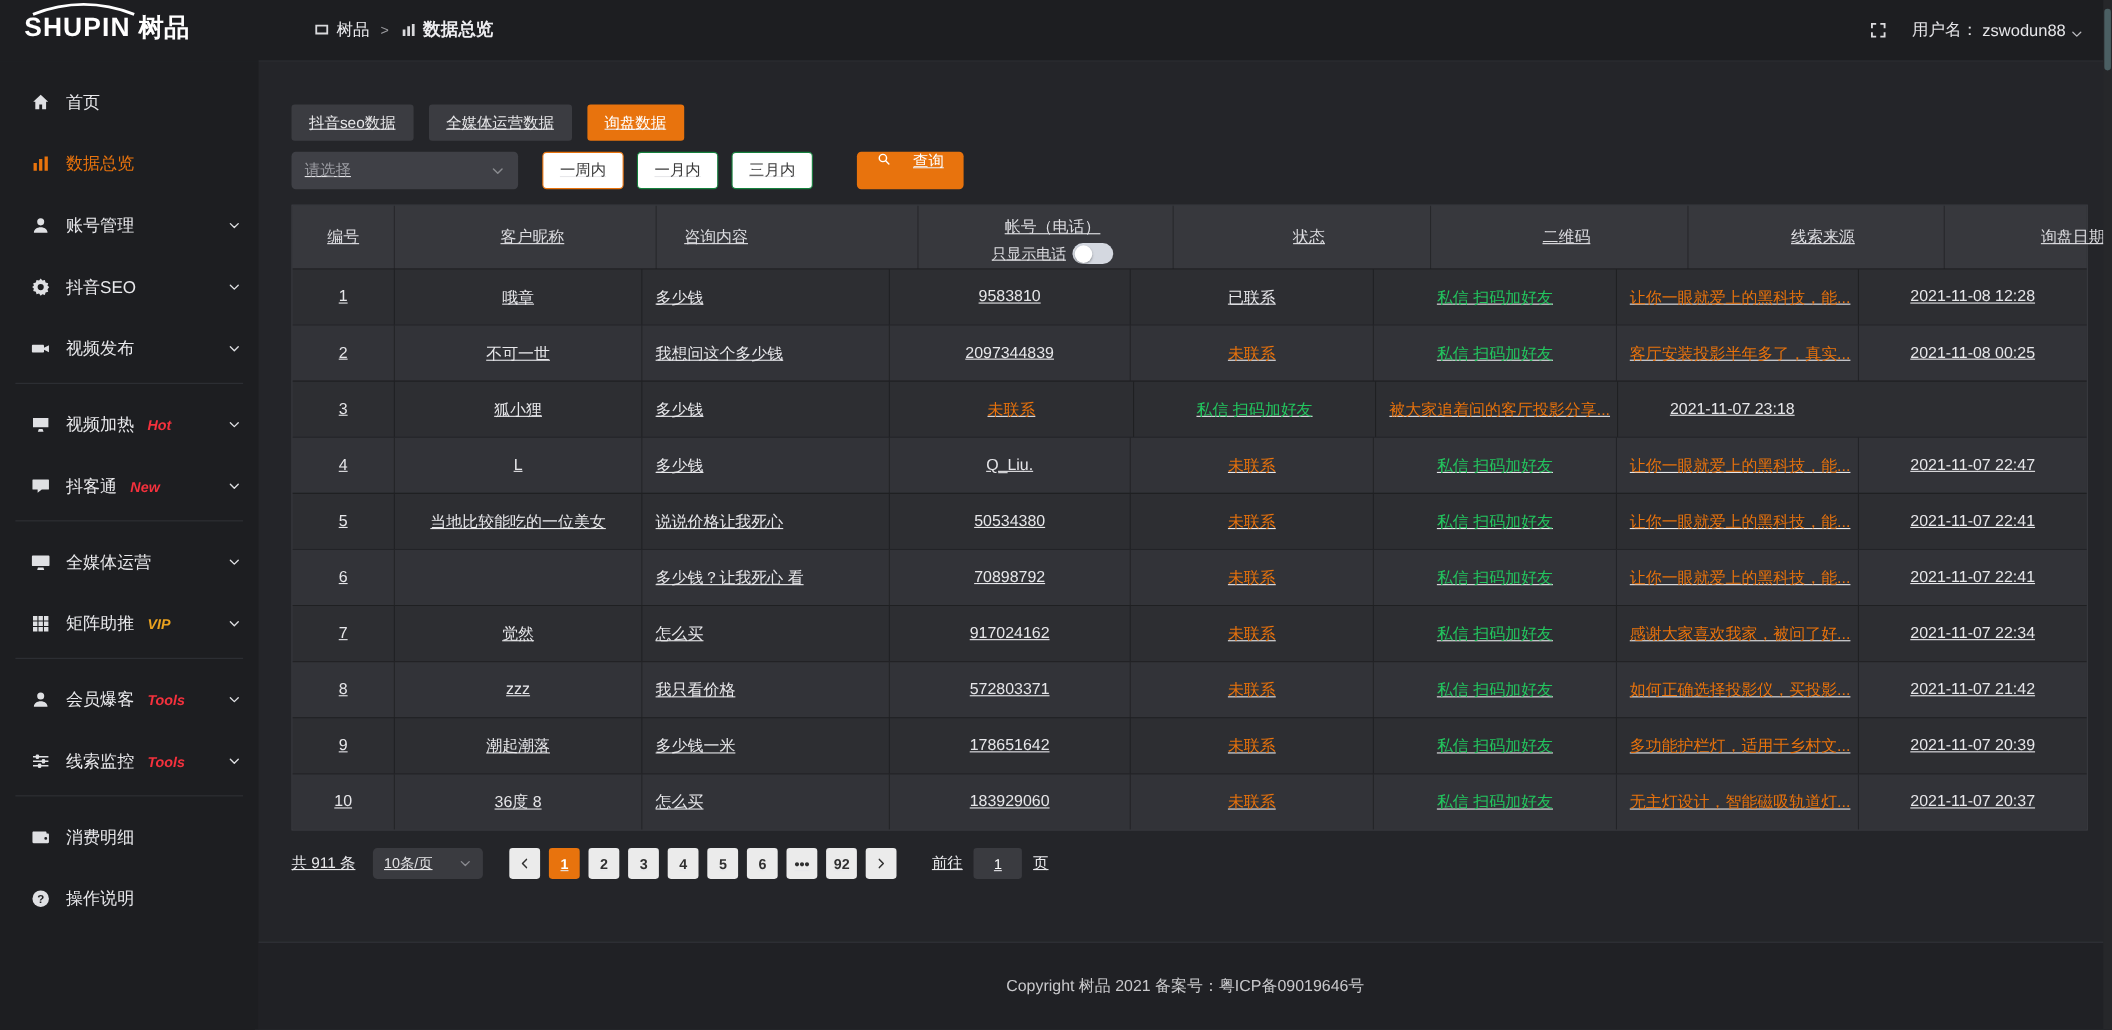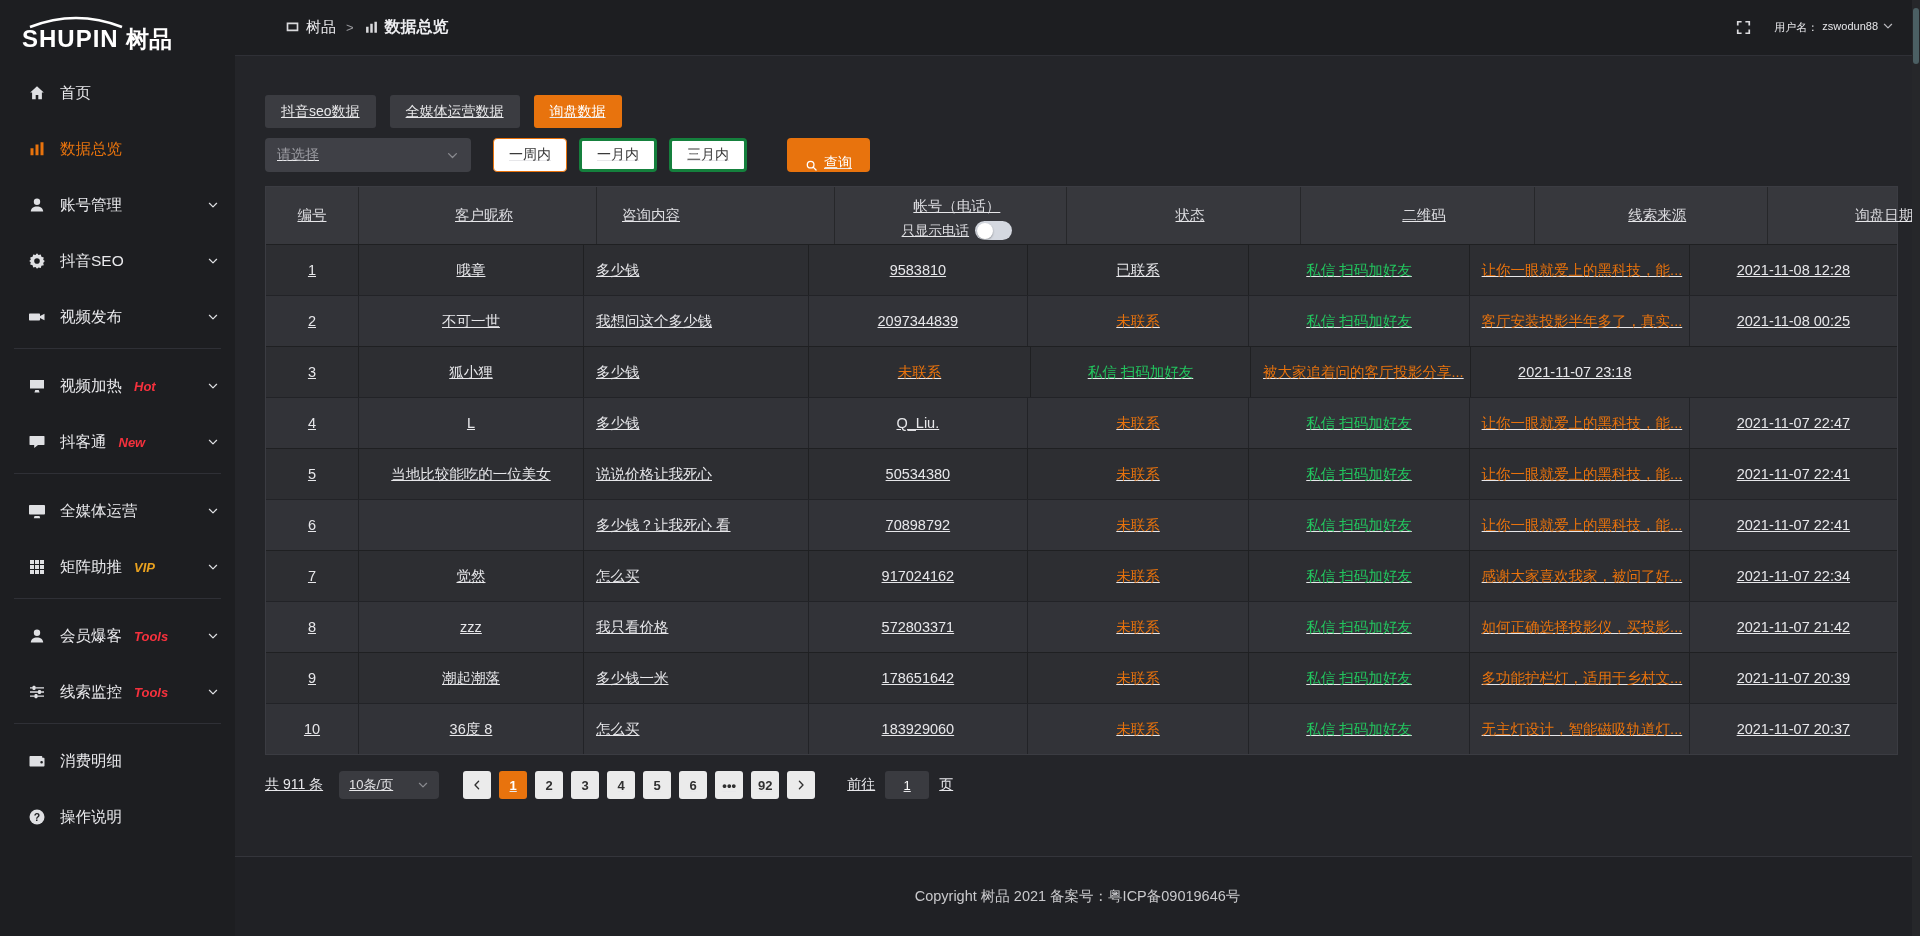--- a/index.html
+++ b/index.html
@@ -18,28 +18,28 @@
   body{
     font-family:"Liberation Sans","DejaVu Sans",sans-serif;
     background:var(--content-bg);
     color:var(--txt);
     font-size:14px;
   }
   .app{display:grid;grid-template-columns:235px 1fr;grid-template-rows:56px 800px 80px;width:1920px;height:936px;position:relative;}
 
   
   .topbar{grid-column:1/3;grid-row:1;background:var(--bar-bg);display:flex;align-items:stretch;}
-  .logo{width:235px;flex:none;display:flex;align-items:flex-end;padding-left:14px;}
+  .logo{width:235px;flex:none;display:flex;align-items:flex-start;padding-left:14px;}
   .topbar-main{flex:1;display:flex;align-items:center;border-bottom:1px solid #2f3036;padding-left:50px;padding-right:26px;}
   .breadcrumb{display:flex;align-items:center;gap:10px;font-size:15px;}
   .crumb{display:inline-flex;align-items:center;gap:6px;color:#ededf0;}
   .crumb.current{font-weight:bold;font-size:16px;}
   .crumb-sep{color:#9a9a9e;font-size:13px;}
   .topbar-right{margin-left:auto;display:flex;align-items:center;gap:22px;}
-  .user{display:inline-flex;align-items:flex-start;gap:4px;color:#e6e6e9;font-size:11px;cursor:pointer;}
+  .user{display:inline-flex;align-items:flex-end;gap:4px;color:#e6e6e9;font-size:15px;cursor:pointer;}
 
   
   .sidebar{grid-column:1;grid-row:2/4;background:var(--bar-bg);padding-top:12px;overflow:hidden;}
   .sb-item{height:50px;margin-bottom:6px;display:flex;align-items:center;padding:0 16px 0 28px;cursor:pointer;color:#e9e9ec;font-size:15.5px;}
   .sb-item .icn{color:#dfe0e3;}
   .sb-item.active{color:var(--accent);}
   .sb-item.active .icn{color:var(--accent);}
   .sb-label{margin-left:14px;white-space:nowrap;}
   .sb-badge{margin-left:12px;font-size:13px;font-style:italic;font-weight:bold;}
   .bdg-red{color:#f5313d;}
@@ -50,23 +50,23 @@
   
   .main{grid-column:2;grid-row:2;padding:39px 22px 0 30px;text-decoration:underline;}
   .tabs{display:flex;gap:14px;}
   .tab{height:33px;padding:0 16px;display:inline-flex;align-items:center;background:#3b3c41;color:#e8e8ea;border-radius:3px;font-size:14px;cursor:pointer;}
   .tab.active{background:var(--accent);color:#fff;}
 
   .filters{display:flex;align-items:center;margin-top:10px;}
   .select{width:206px;height:34px;background:#3f4046;border-radius:4px;display:flex;align-items:center;padding:0 12px;color:var(--muted);cursor:pointer;}
   .select .icn{margin-left:auto;color:#8a8b90;}
   .period-group{display:flex;gap:12px;margin-left:22px;}
-  .period-btn{height:34px;padding:0 15px;background:#fff;border:3px solid #15803d;border-radius:4px;color:#3a3a3a;font-size:14px;display:inline-flex;align-items:center;cursor:pointer;}
+  .period-btn{height:34px;padding:0 15px;background:#fff;border:1px solid #15803d;border-radius:4px;color:#3a3a3a;font-size:14px;display:inline-flex;align-items:center;cursor:pointer;}
   .period-btn.selected{border:1.5px solid var(--accent);}
-  .btn-search{height:34px;padding:0 18px;margin-left:40px;background:var(--accent);border:none;border-radius:4px;color:#fff;font-size:14px;display:inline-flex;align-items:flex-end;gap:6px;cursor:pointer;font-family:inherit;}
+  .btn-search{height:34px;padding:0 18px;margin-left:40px;background:var(--accent);border:none;border-radius:4px;color:#fff;font-size:14px;display:inline-flex;align-items:flex-start;gap:20px;cursor:pointer;font-family:inherit;}
 
   
   .table{margin-top:14px;background:var(--table-bg);border:1px solid #3b3c42;}
   .thead{display:flex;background:var(--head-bg);height:57px;gap:13px;}
   .th{display:flex;align-items:center;justify-content:center;border-right:1px solid var(--line);color:#dcdce0;font-size:14.5px;text-align:center;}
   .th:last-child{border-right:none;}
   .trow{display:flex;height:51px;background:var(--table-bg);border-top:1px solid var(--line);}
   .trow.even{background:var(--row-even);}
   .td{display:flex;align-items:center;justify-content:center;border-right:1px solid var(--line);font-size:14.5px;white-space:nowrap;overflow:hidden;}
   .td:last-child{border-right:none;}

